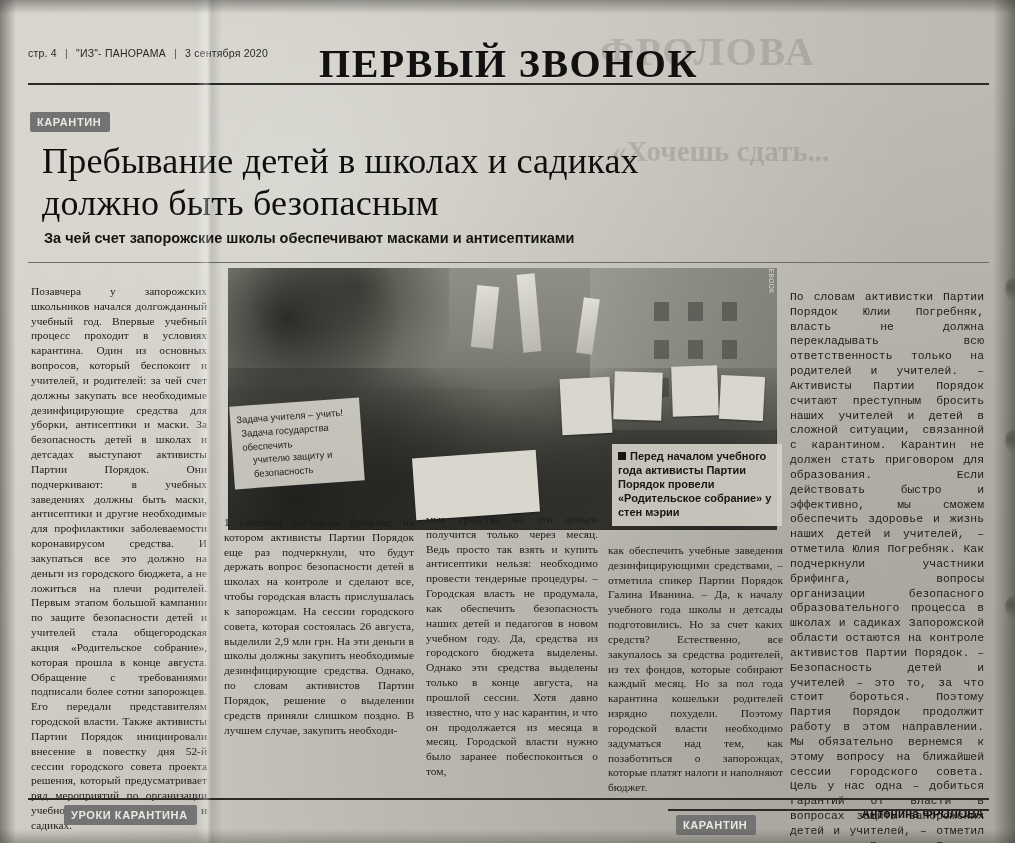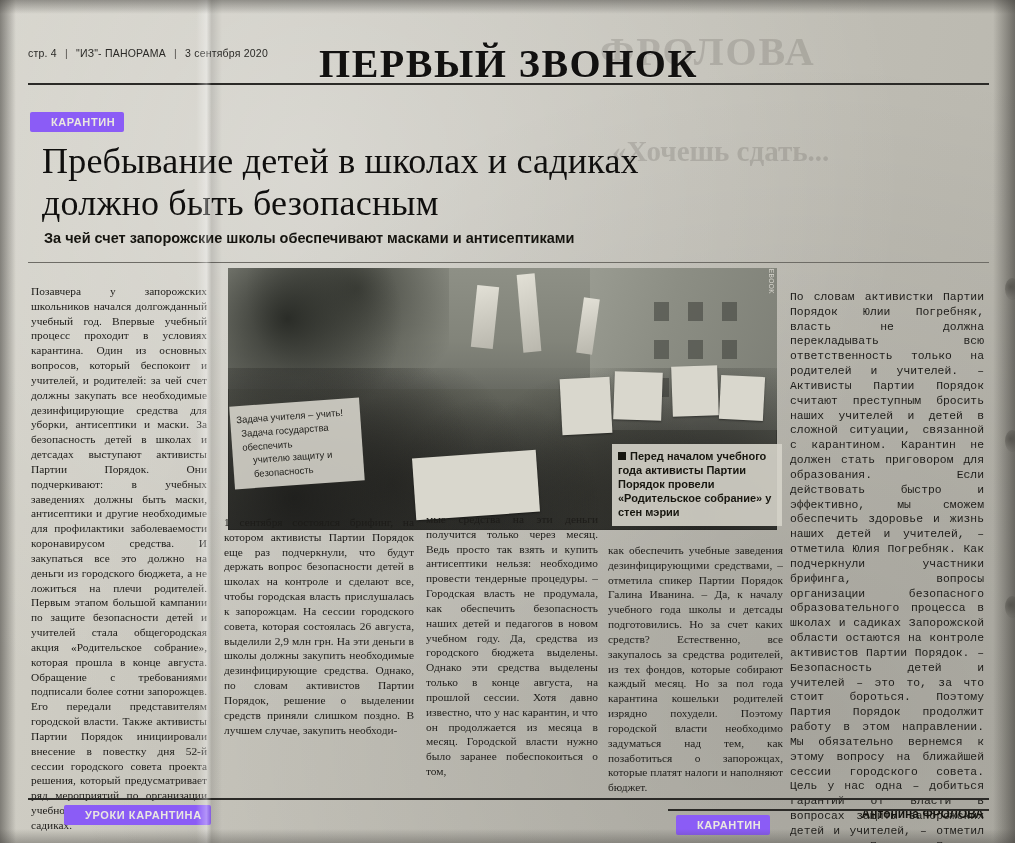--- a/index.html
+++ b/index.html
@@ -110,22 +110,22 @@
   }
 
   
   .tag {
     position: absolute;
     font-family: "Liberation Sans", sans-serif;
     font-weight: bold;
     font-size: 11px;
     letter-spacing: 0.6px;
     color: #e9e7e0;
-    background: #8b5cf6;
-    padding: 4px 9px 4px 21px;
+    background: #737373;
+    padding: 4px 9px 4px 7px;
     border-radius: 2px;
   }
   .tag-karantin { left: 30px; top: 112px; }
   .tag-uroki { left: 30px; top: 805px; margin-left: 34px; }
   .tag-dopomogli { left: 676px; top: 815px; }
 
   
   .headline {
     position: absolute;
     left: 42px; top: 140px;

